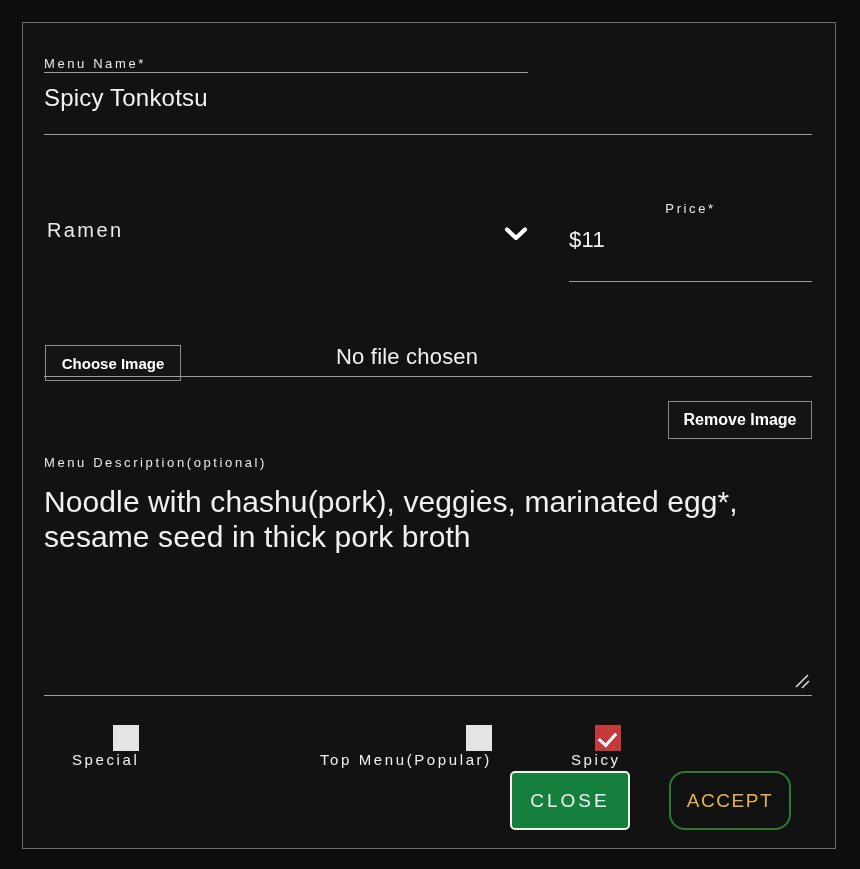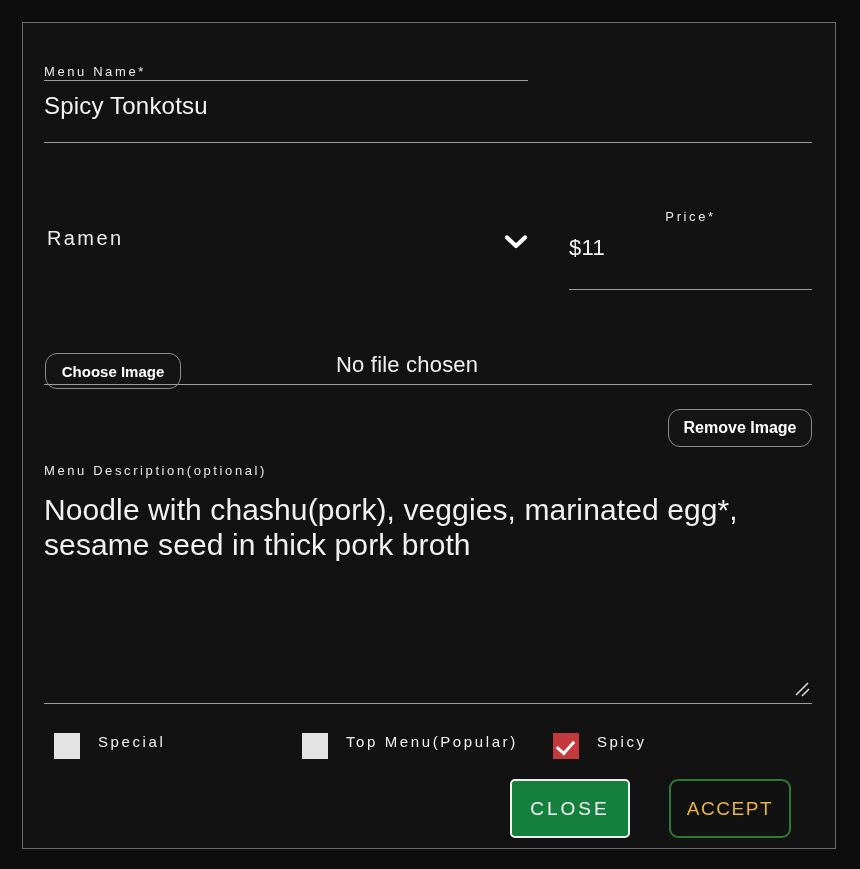--- a/index.html
+++ b/index.html
@@ -21,21 +21,21 @@
     width: 814px;
     height: 827px;
     box-sizing: border-box;
     background: #121212;
     border: 1px solid #6b6b6b;
   }
 
   .inner {
     position: absolute;
     left: 21px;
-    top: 8px;
+    top: 0;
     width: 768px;
     height: 100%;
   }
 
   
   .field-label {
     font-size: 13px;
     color: #e9e9e9;
     letter-spacing: 2.6px;
     font-weight: 400;
@@ -129,21 +129,21 @@
   
   .image-row {
     position: absolute;
     left: 0;
     top: 305px;
     width: 768px;
     height: 62px;
   }
   .btn-outline {
     border: 1px solid #8c8c8c;
-    border-radius: 12px;
+    border-radius: 0;
     background: #141414;
     color: #ffffff;
     font-weight: bold;
     font-size: 15px;
     font-family: "Liberation Sans", sans-serif;
     padding: 0;
     cursor: pointer;
   }
   .choose-btn {
     position: absolute;
@@ -214,23 +214,24 @@
     position: absolute;
     left: 0;
     top: 702px;
     width: 768px;
     height: 40px;
   }
   .cb-item {
     position: absolute;
     top: 0;
     display: flex;
-    align-items: flex-start;
+    align-items: flex-end;
     height: 40px;
     cursor: pointer;
+    flex-direction: column;
   }
   .cb-box {
     width: 26px;
     height: 26px;
     background: #e4e4e4;
     box-sizing: border-box;
     flex: none;
   }
   .cb-box.checked {
     background: #c4393c;
@@ -282,21 +283,21 @@
     cursor: pointer;
   }
   .accept-btn {
     position: absolute;
     left: 625px;
     top: 0;
     width: 122px;
     height: 59px;
     background: #111111;
     border: 2px solid #2d7a33;
-    border-radius: 9px;
+    border-radius: 16px;
     color: #e8b340;
     font-size: 19px;
     letter-spacing: 1.6px;
     font-family: "Liberation Sans", sans-serif;
     cursor: pointer;
   }
 </style>
 </head>
 <body>
 

